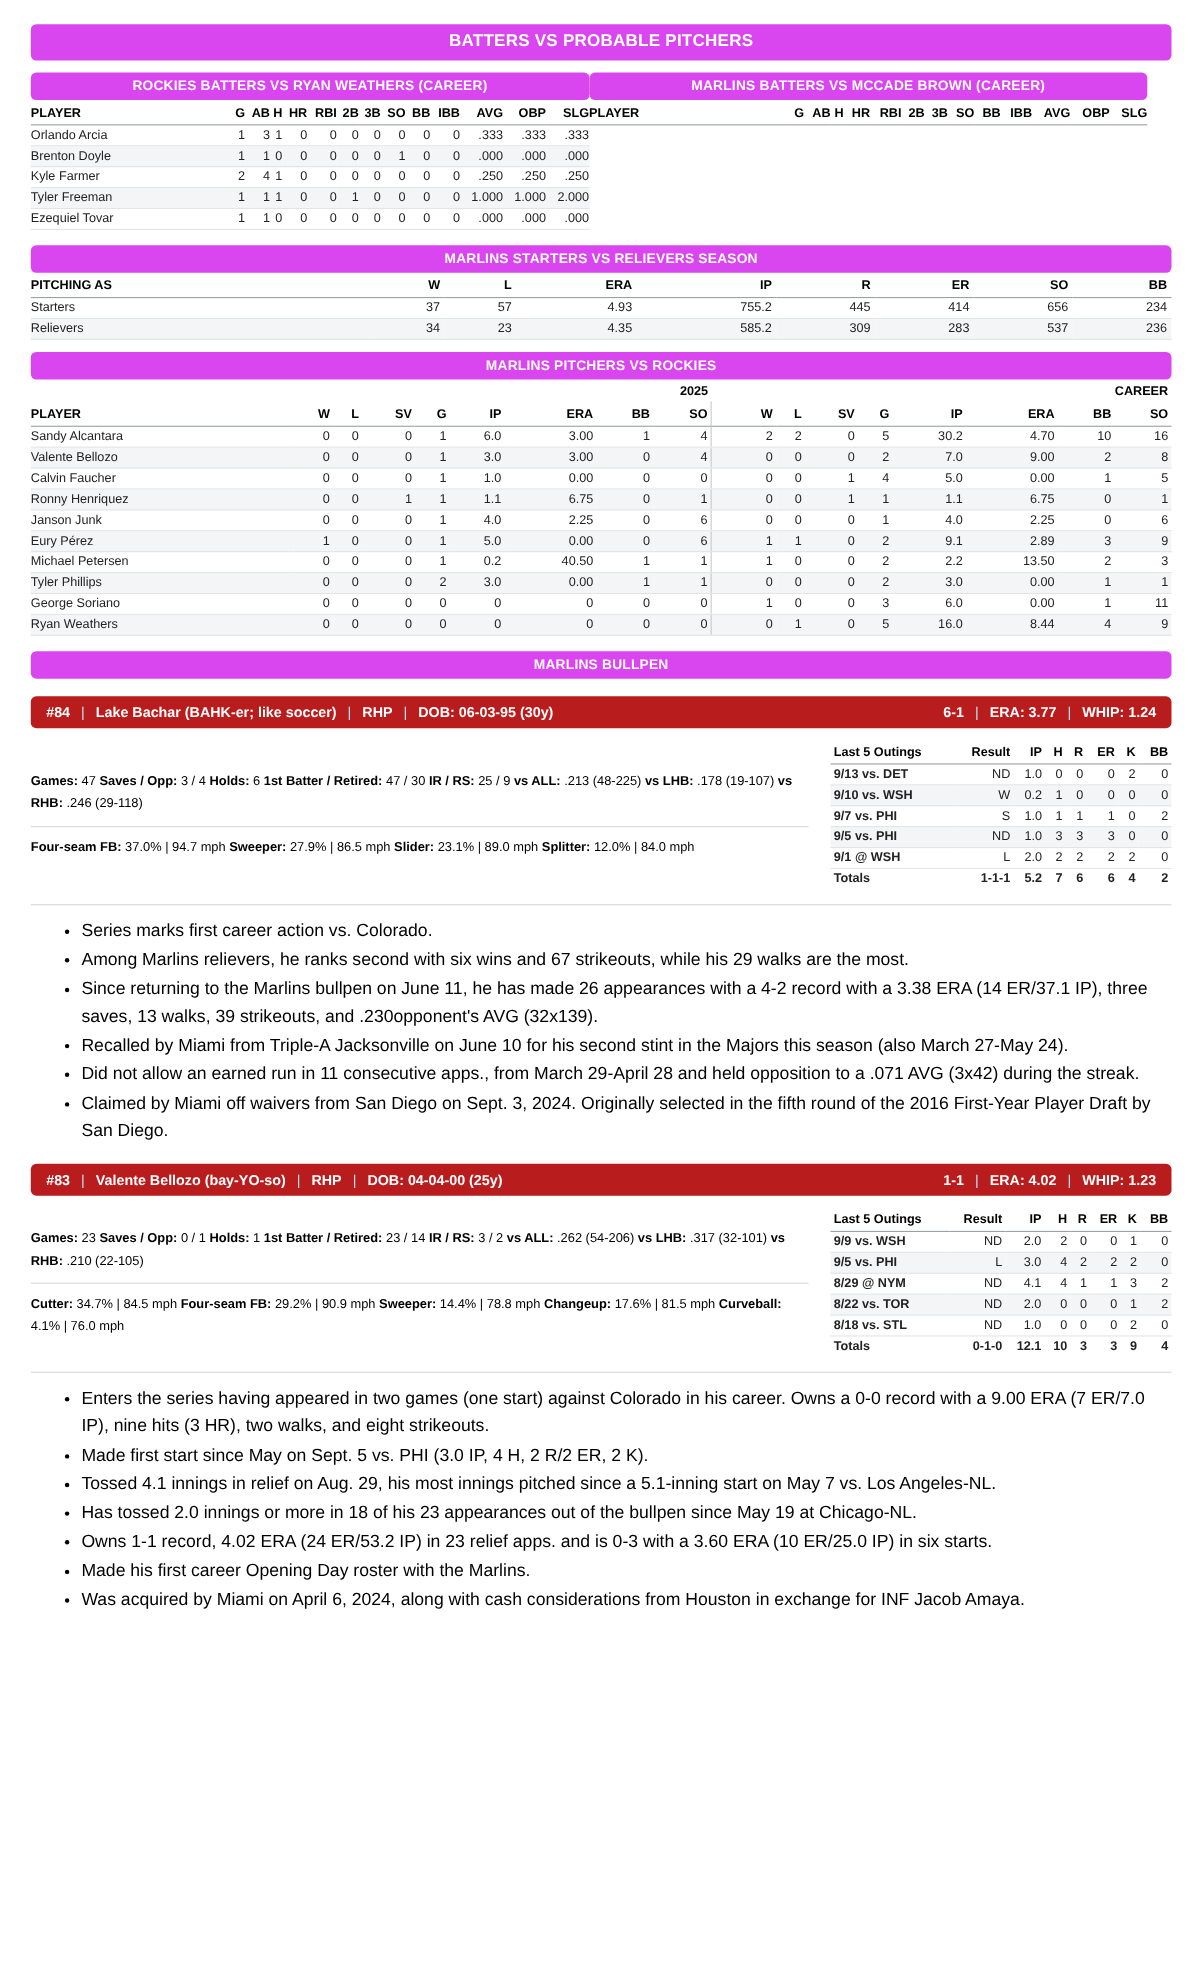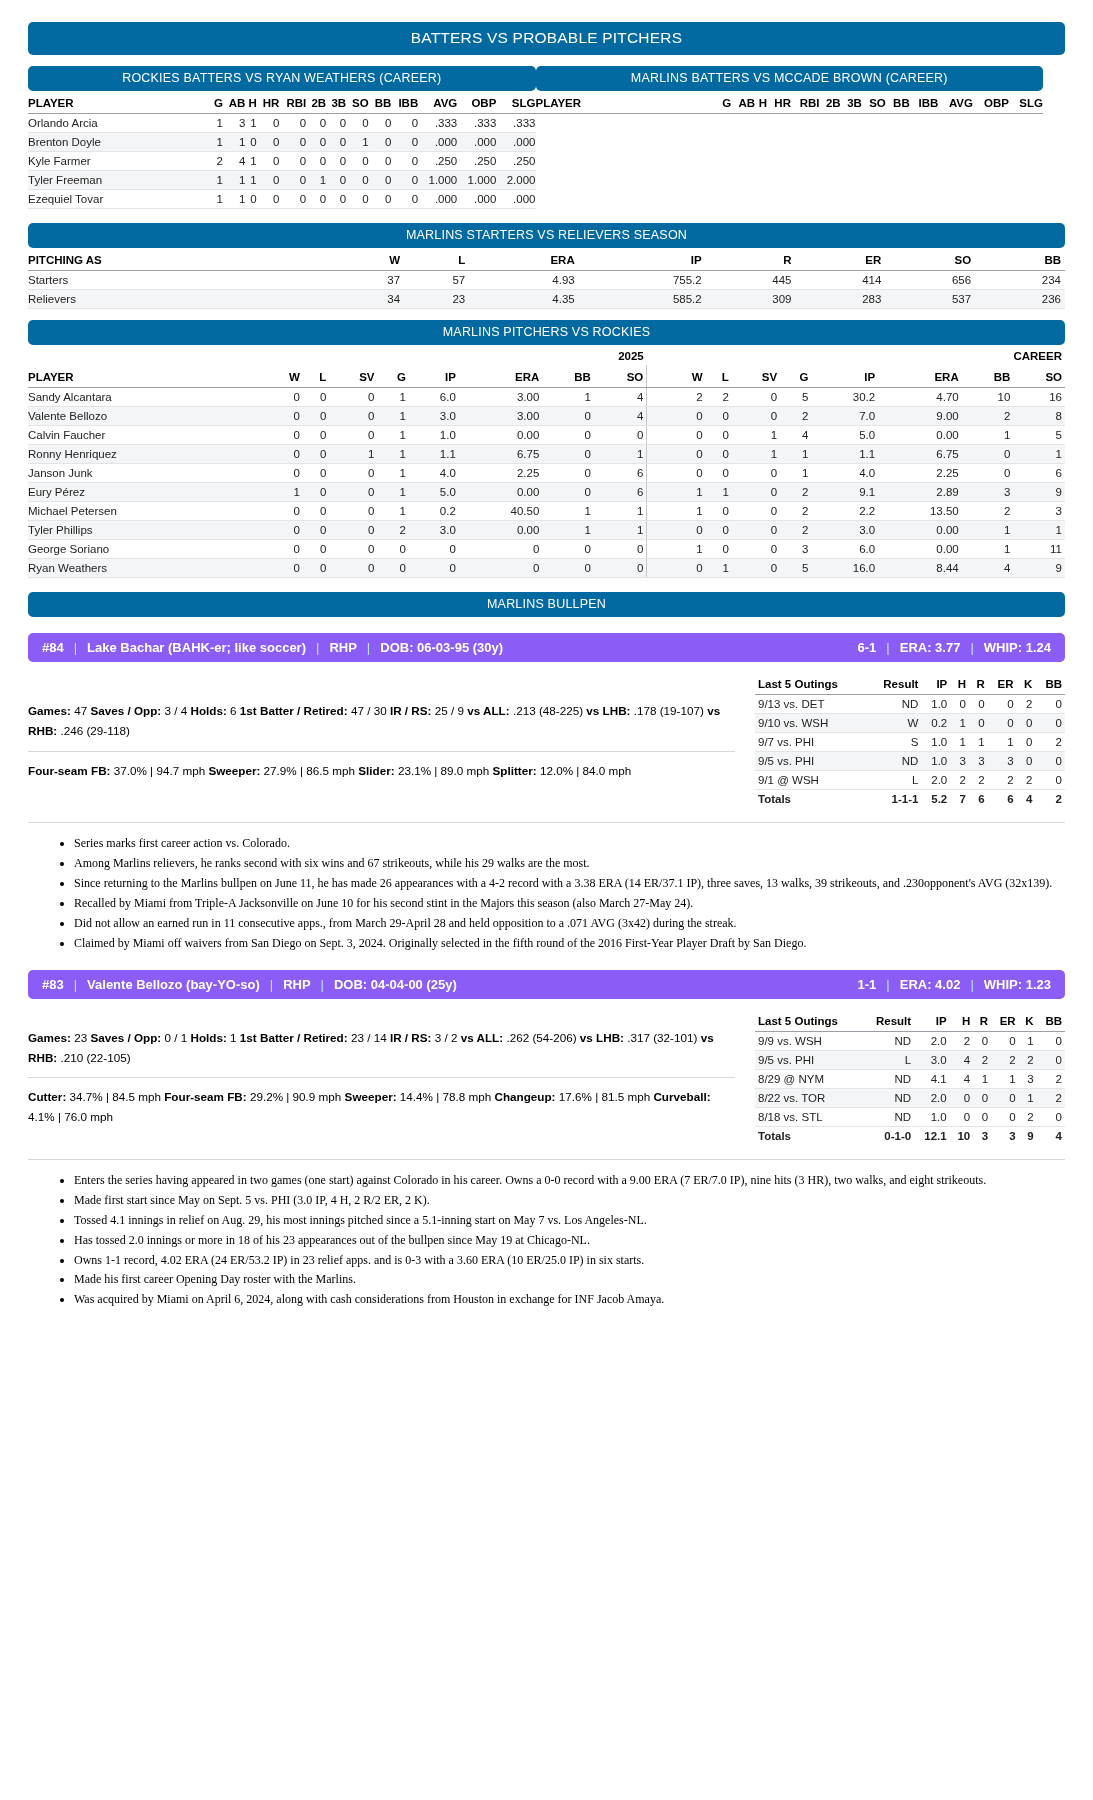--- a/index.html
+++ b/index.html
@@ -7,23 +7,23 @@
     width: 1093px;
     background: #ffffff;
     font-family: "Liberation Sans", sans-serif;
     color: #000;
     -webkit-font-smoothing: antialiased;
   }
   .page { width: 1093px; padding: 22px 28px 60px 28px; }
 
   
   .banner {
-    background: #0369a1;
+    background: #d946ef;
     color: #ffffff;
-    font-weight: normal;
+    font-weight: bold;
     text-align: center;
     border-radius: 5px;
     letter-spacing: .2px;
   }
   .banner-main { font-size: 15.5px; padding: 7px 0 8px; margin-bottom: 11px; }
   .banner-sub  { font-size: 12.5px; padding: 5px 0 6px; }
 
   
   table { width: 100%; border-collapse: collapse; }
   th {
@@ -53,21 +53,21 @@
   .pvr th:first-child, .pvr td:first-child { width: 23%; }
   .pvr td, .pvr th { padding-right: 3px; }
   .grp-head td { border-bottom: none; font-weight: bold; font-size: 11.5px;
                  color: #000; text-align: right; padding-top: 5px; }
   .pvr .sep-left { border-left: 1px solid #c6c9cc; padding-left: 8px; }
   .pvr tbody tr:nth-child(even) td { background: #f4f5f6; }
 
   
   .card { margin-top: 16px; }
   .card-head {
-    background: #8b5cf6; color: #fff; border-radius: 5px;
+    background: #b91c1c; color: #fff; border-radius: 5px;
     display: flex; align-items: center; justify-content: space-between;
     padding: 7px 14px; font-size: 13px; font-weight: bold;
   }
   .card-head .left, .card-head .right { display: flex; align-items: center; }
   .pipe { color: #bde6f7; margin: 0 10px; font-weight: normal; }
 
   .card-body { display: flex; gap: 20px; margin-top: 12px; align-items: center; }
   .card-left { flex: 1 1 auto; font-size: 11.7px; line-height: 1.72; }
   .card-left .rule { border-top: 1px solid #d6d8da; margin: 9px 0 9px; }
   .card-left b { font-weight: bold; }
@@ -76,27 +76,27 @@
   .outings { width: 100%; border-collapse: collapse; }
   .outings th {
     font-size: 11.5px; font-weight: bold; padding: 4px 3px 4px;
     border-bottom: 1px solid #9aa0a6; text-align: right;
   }
   .outings th.lbl { text-align: left; }
   .outings td {
     font-size: 11.5px; padding: 3px 3px; text-align: right;
     border-bottom: 1px solid #e2e4e6;
   }
-  .outings td.lbl { text-align: left; }
+  .outings td.lbl { text-align: left; font-weight: bold; }
   .outings tbody tr:nth-child(even) td { background: #f4f5f6; }
   .outings tr.totals td { font-weight: bold; border-bottom: none; background: #fff !important; }
 
   .notes { margin-top: 14px; border-top: 1px solid #d6d8da; padding-top: 11px; }
   .notes ul { margin-left: 46px; }
-  .notes li { font-size: 12px; line-height: 1.58; padding-bottom: 1px; font-family: Liberation Serif, serif; }
+  .notes li { font-size: 16px; line-height: 1.58; padding-bottom: 1px; }
 </style>
 </head>
 <body>
 
 <div class="page">
 
   <div class="banner banner-main">BATTERS VS PROBABLE PITCHERS</div>
 
   <div class="split">
     <div>

